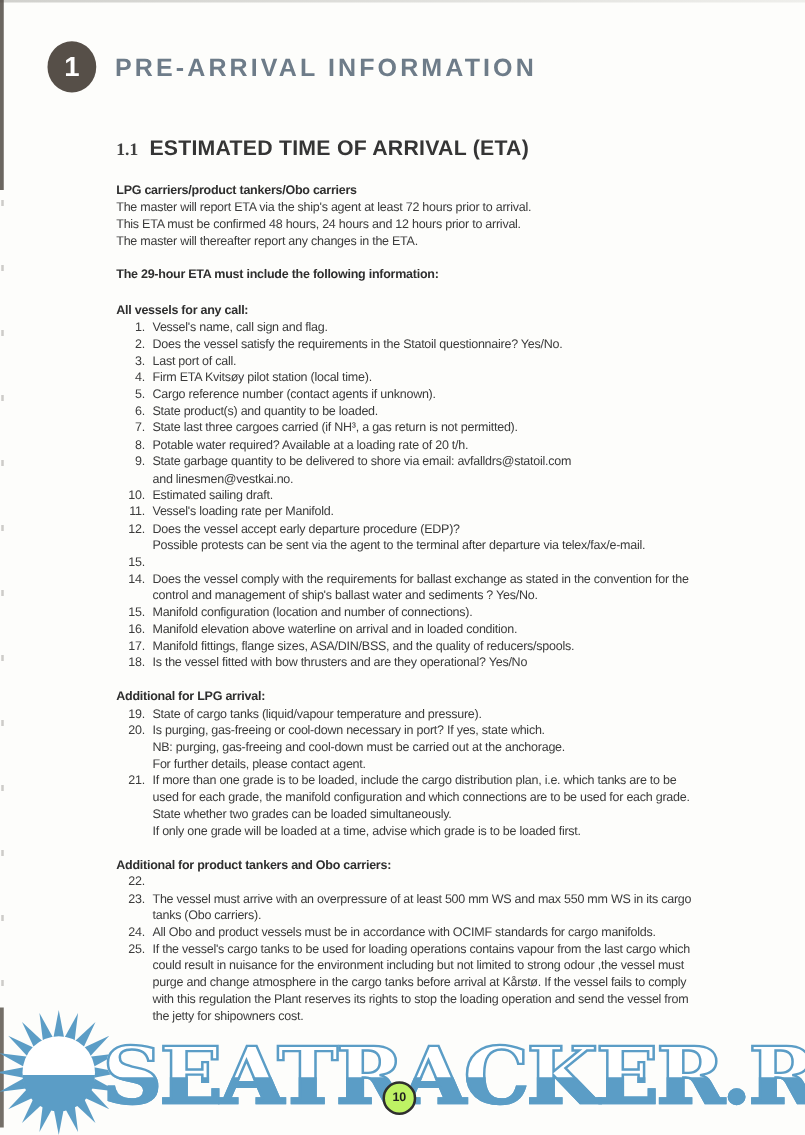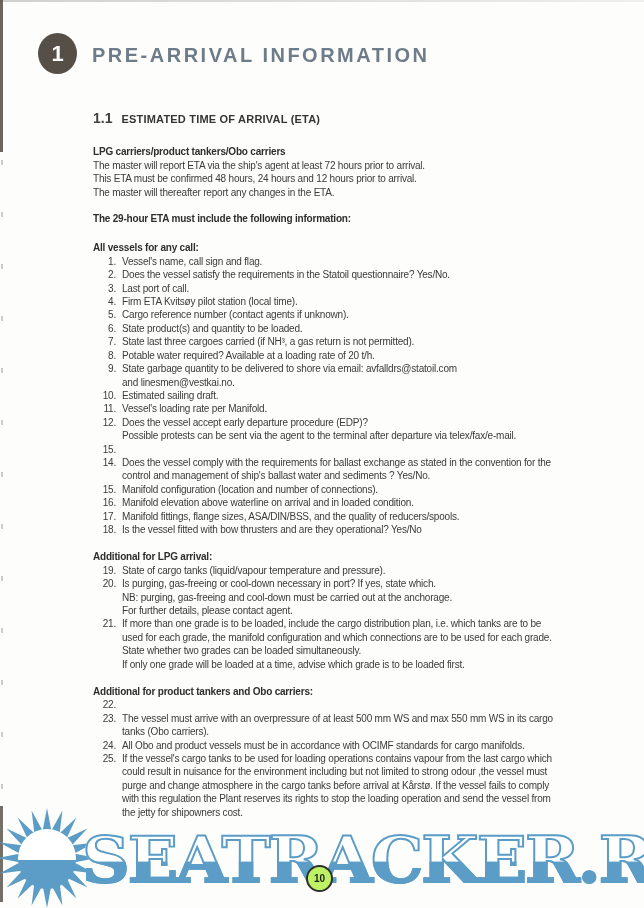--- a/index.html
+++ b/index.html
@@ -19,22 +19,22 @@
     background:#564f48;color:#fff;font-weight:bold;font-size:22px;
     display:flex;align-items:center;justify-content:center;
   }
   .page-title{
     position:absolute;left:92px;top:44px;margin:0;
     font-size:20px;font-weight:600;letter-spacing:2.5px;color:#6e7c89;white-space:nowrap;
   }
   
   .content{position:absolute;left:93px;top:112px;width:520px;font-size:10px;letter-spacing:-0.2px;line-height:13.4px;}
   .section-heading{display:flex;align-items:baseline;gap:9px;margin-bottom:19px;color:#3f3f3f;}
-  .sec-num{font-weight:bold;font-size:14px;letter-spacing:0;}
-  .sec-title{font-weight:bold;font-size:11px;letter-spacing:0.2px;color:#353535;}
+  .sec-num{font-weight:bold;font-size:14px;letter-spacing:0;font-family:Liberation Serif, serif;}
+  .sec-title{font-weight:bold;font-size:17px;letter-spacing:0.2px;color:#353535;}
   .bold-line{font-weight:bold;color:#2e2e2e;margin:0;}
   .body-lines{margin:0 0 0 0;white-space:pre-line;}
   .lead{margin-top:13px;}
   .group-heading{font-weight:bold;color:#2e2e2e;margin:14px 0 0 0;}
   #groups .group-heading:first-child{margin-top:16px;}
   .list-item{display:flex;}
   .item-num{flex:none;width:23px;text-align:right;margin-right:6px;}
   .item-text{white-space:pre-line;}
   
   .watermark{position:absolute;left:0;top:804px;width:644px;height:104px;pointer-events:none;}

